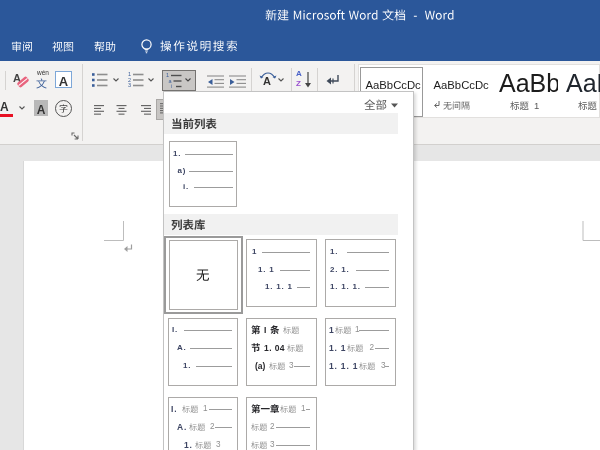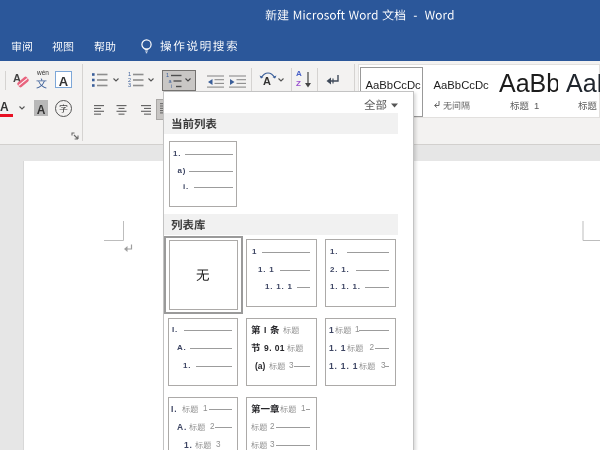--- a/index.html
+++ b/index.html
@@ -243,21 +243,21 @@
 <div style="position:absolute;top:325.8px;font-family:Liberation Sans,sans-serif;font-size:8.5px;color:#26262a;font-weight:bold;line-height:1;letter-spacing:0;white-space:pre;left:264.0px;">I</div>
 <div style="position:absolute;left:270.0px;top:325.3px;line-height:0"><svg width="9.5" height="10.4" viewBox="0 -8.36 9.50 10.45" style="overflow:visible">
         <path transform="translate(0,0.00)" d="M2.6 -1.7C2.1 -1.2 1.3 -0.6 0.7 -0.3C0.9 -0.1 1.2 0.3 1.4 0.5C2.1 0.1 3 -0.6 3.5 -1.3ZM6 -1.1C6.6 -0.6 7.3 0.1 7.6 0.6L8.5 -0C8.1 -0.5 7.4 -1.2 6.8 -1.7ZM6 -6.3C5.7 -6 5.3 -5.7 4.8 -5.4C4.3 -5.7 3.8 -6 3.5 -6.3ZM3.4 -8.1C2.9 -7.2 2 -6.3 0.6 -5.7C0.9 -5.5 1.2 -5.1 1.4 -4.8C1.9 -5.1 2.3 -5.4 2.7 -5.7C3 -5.4 3.3 -5.1 3.7 -4.9C2.7 -4.4 1.5 -4.2 0.3 -4C0.5 -3.8 0.7 -3.3 0.8 -3C2.2 -3.2 3.6 -3.6 4.8 -4.2C5.9 -3.7 7.1 -3.3 8.6 -3.1C8.7 -3.4 9 -3.9 9.2 -4.1C8 -4.3 6.9 -4.5 5.9 -4.9C6.7 -5.4 7.3 -6.1 7.8 -6.9L7 -7.4L6.8 -7.3H4.3C4.4 -7.5 4.5 -7.7 4.6 -7.9ZM4.2 -3.6V-2.8H1.3V-1.9H4.2V-0.3C4.2 -0.2 4.1 -0.2 4 -0.2C3.9 -0.2 3.4 -0.2 3.1 -0.2C3.3 0.1 3.4 0.5 3.4 0.8C4.1 0.8 4.5 0.8 4.9 0.7C5.2 0.5 5.3 0.2 5.3 -0.3V-1.9H8.3V-2.8H5.3V-3.6Z" fill="#26262a"></path>
       </svg></div>
 <div style="position:absolute;left:283.0px;top:325.9px;line-height:0"><svg width="16.4" height="9.0" viewBox="0 -7.22 16.40 9.02" style="overflow:visible">
         <path transform="translate(0,0.00)" d="M3.8 -6.3V-5.7H7.4V-6.3ZM6.4 -2.7C6.8 -1.8 7.2 -0.8 7.3 -0.1L7.8 -0.3C7.7 -1 7.3 -2 6.9 -2.8ZM4 -2.8C3.8 -1.9 3.4 -1.1 3 -0.5C3.1 -0.4 3.4 -0.2 3.5 -0.1C3.9 -0.8 4.3 -1.7 4.6 -2.7ZM3.5 -4.3V-3.7H5.2V-0.1C5.2 -0 5.2 -0 5.1 0C5 0 4.6 0 4.1 -0C4.2 0.2 4.3 0.4 4.3 0.6C4.9 0.6 5.3 0.6 5.5 0.5C5.8 0.4 5.8 0.2 5.8 -0.1V-3.7H7.8V-4.3ZM1.7 -6.9V-5.1H0.4V-4.6H1.5C1.3 -3.6 0.7 -2.4 0.2 -1.8C0.3 -1.6 0.5 -1.4 0.5 -1.2C1 -1.7 1.4 -2.6 1.7 -3.5V0.6H2.3V-3.6C2.6 -3.2 2.9 -2.7 3 -2.5L3.4 -3C3.2 -3.2 2.5 -4.1 2.3 -4.4V-4.6H3.3V-5.1H2.3V-6.9Z M9.6 -5H11.3V-4.4H9.6ZM9.6 -6.1H11.3V-5.5H9.6ZM9.1 -6.5V-4H11.9V-6.5ZM13.9 -4.3C13.8 -2.2 13.7 -1.2 12 -0.6C12.1 -0.5 12.2 -0.3 12.3 -0.2C14.1 -0.8 14.4 -2 14.4 -4.3ZM14.2 -1.5C14.7 -1.2 15.3 -0.6 15.6 -0.3L16 -0.6C15.7 -1 15 -1.5 14.5 -1.9ZM9.2 -2.5C9.2 -1.3 9 -0.3 8.5 0.3C8.6 0.4 8.8 0.6 8.9 0.6C9.2 0.2 9.4 -0.2 9.5 -0.8C10.3 0.3 11.5 0.5 13.2 0.5H15.9C15.9 0.3 16 0.1 16.1 -0C15.6 -0 13.6 -0 13.2 -0C12.3 -0 11.4 -0.1 10.8 -0.4V-1.5H12.2V-2H10.8V-2.9H12.3V-3.4H8.6V-2.9H10.3V-0.7C10 -0.9 9.8 -1.1 9.7 -1.4C9.7 -1.8 9.7 -2.1 9.7 -2.4ZM12.6 -5.2V-1.8H13.1V-4.7H15.1V-1.8H15.6V-5.2H14.1C14.2 -5.4 14.3 -5.7 14.4 -6H16V-6.5H12.3V-6H13.8C13.7 -5.7 13.6 -5.4 13.5 -5.2Z" fill="#8f8f8f"></path>
       </svg></div>
 <div style="position:absolute;left:251.0px;top:343.3px;line-height:0"><svg width="9.5" height="10.4" viewBox="0 -8.36 9.50 10.45" style="overflow:visible">
         <path transform="translate(0,0.00)" d="M0.9 -4.7V-3.6H3.1V0.8H4.4V-3.6H7.1V-1.7C7.1 -1.5 7 -1.5 6.8 -1.5C6.7 -1.5 6 -1.5 5.4 -1.5C5.6 -1.2 5.7 -0.7 5.8 -0.3C6.6 -0.3 7.3 -0.3 7.7 -0.5C8.2 -0.7 8.3 -1 8.3 -1.6V-4.7ZM5.9 -8.1V-7.1H3.7V-8.1H2.5V-7.1H0.5V-6H2.5V-5.1H3.7V-6H5.9V-5.1H7.1V-6H9V-7.1H7.1V-8.1Z" fill="#26262a"></path>
       </svg></div>
-<div style="position:absolute;top:343.8px;font-family:Liberation Sans,sans-serif;font-size:8.5px;color:#26262a;font-weight:bold;line-height:1;letter-spacing:0.4px;white-space:pre;left:264.0px;">9. 01</div>
+<div style="position:absolute;top:343.8px;font-family:Liberation Sans,sans-serif;font-size:8.5px;color:#26262a;font-weight:bold;line-height:1;letter-spacing:0.4px;white-space:pre;left:264.0px;">1. 04</div>
 <div style="position:absolute;left:286.5px;top:343.9px;line-height:0"><svg width="16.4" height="9.0" viewBox="0 -7.22 16.40 9.02" style="overflow:visible">
         <path transform="translate(0,0.00)" d="M3.8 -6.3V-5.7H7.4V-6.3ZM6.4 -2.7C6.8 -1.8 7.2 -0.8 7.3 -0.1L7.8 -0.3C7.7 -1 7.3 -2 6.9 -2.8ZM4 -2.8C3.8 -1.9 3.4 -1.1 3 -0.5C3.1 -0.4 3.4 -0.2 3.5 -0.1C3.9 -0.8 4.3 -1.7 4.6 -2.7ZM3.5 -4.3V-3.7H5.2V-0.1C5.2 -0 5.2 -0 5.1 0C5 0 4.6 0 4.1 -0C4.2 0.2 4.3 0.4 4.3 0.6C4.9 0.6 5.3 0.6 5.5 0.5C5.8 0.4 5.8 0.2 5.8 -0.1V-3.7H7.8V-4.3ZM1.7 -6.9V-5.1H0.4V-4.6H1.5C1.3 -3.6 0.7 -2.4 0.2 -1.8C0.3 -1.6 0.5 -1.4 0.5 -1.2C1 -1.7 1.4 -2.6 1.7 -3.5V0.6H2.3V-3.6C2.6 -3.2 2.9 -2.7 3 -2.5L3.4 -3C3.2 -3.2 2.5 -4.1 2.3 -4.4V-4.6H3.3V-5.1H2.3V-6.9Z M9.6 -5H11.3V-4.4H9.6ZM9.6 -6.1H11.3V-5.5H9.6ZM9.1 -6.5V-4H11.9V-6.5ZM13.9 -4.3C13.8 -2.2 13.7 -1.2 12 -0.6C12.1 -0.5 12.2 -0.3 12.3 -0.2C14.1 -0.8 14.4 -2 14.4 -4.3ZM14.2 -1.5C14.7 -1.2 15.3 -0.6 15.6 -0.3L16 -0.6C15.7 -1 15 -1.5 14.5 -1.9ZM9.2 -2.5C9.2 -1.3 9 -0.3 8.5 0.3C8.6 0.4 8.8 0.6 8.9 0.6C9.2 0.2 9.4 -0.2 9.5 -0.8C10.3 0.3 11.5 0.5 13.2 0.5H15.9C15.9 0.3 16 0.1 16.1 -0C15.6 -0 13.6 -0 13.2 -0C12.3 -0 11.4 -0.1 10.8 -0.4V-1.5H12.2V-2H10.8V-2.9H12.3V-3.4H8.6V-2.9H10.3V-0.7C10 -0.9 9.8 -1.1 9.7 -1.4C9.7 -1.8 9.7 -2.1 9.7 -2.4ZM12.6 -5.2V-1.8H13.1V-4.7H15.1V-1.8H15.6V-5.2H14.1C14.2 -5.4 14.3 -5.7 14.4 -6H16V-6.5H12.3V-6H13.8C13.7 -5.7 13.6 -5.4 13.5 -5.2Z" fill="#8f8f8f"></path>
       </svg></div>
 <div style="position:absolute;top:361.8px;font-family:Liberation Sans,sans-serif;font-size:8.5px;color:#26262a;font-weight:bold;line-height:1;letter-spacing:0;white-space:pre;left:255.0px;">(a)</div>
 <div style="position:absolute;left:269.0px;top:361.9px;line-height:0"><svg width="16.4" height="9.0" viewBox="0 -7.22 16.40 9.02" style="overflow:visible">
         <path transform="translate(0,0.00)" d="M3.8 -6.3V-5.7H7.4V-6.3ZM6.4 -2.7C6.8 -1.8 7.2 -0.8 7.3 -0.1L7.8 -0.3C7.7 -1 7.3 -2 6.9 -2.8ZM4 -2.8C3.8 -1.9 3.4 -1.1 3 -0.5C3.1 -0.4 3.4 -0.2 3.5 -0.1C3.9 -0.8 4.3 -1.7 4.6 -2.7ZM3.5 -4.3V-3.7H5.2V-0.1C5.2 -0 5.2 -0 5.1 0C5 0 4.6 0 4.1 -0C4.2 0.2 4.3 0.4 4.3 0.6C4.9 0.6 5.3 0.6 5.5 0.5C5.8 0.4 5.8 0.2 5.8 -0.1V-3.7H7.8V-4.3ZM1.7 -6.9V-5.1H0.4V-4.6H1.5C1.3 -3.6 0.7 -2.4 0.2 -1.8C0.3 -1.6 0.5 -1.4 0.5 -1.2C1 -1.7 1.4 -2.6 1.7 -3.5V0.6H2.3V-3.6C2.6 -3.2 2.9 -2.7 3 -2.5L3.4 -3C3.2 -3.2 2.5 -4.1 2.3 -4.4V-4.6H3.3V-5.1H2.3V-6.9Z M9.6 -5H11.3V-4.4H9.6ZM9.6 -6.1H11.3V-5.5H9.6ZM9.1 -6.5V-4H11.9V-6.5ZM13.9 -4.3C13.8 -2.2 13.7 -1.2 12 -0.6C12.1 -0.5 12.2 -0.3 12.3 -0.2C14.1 -0.8 14.4 -2 14.4 -4.3ZM14.2 -1.5C14.7 -1.2 15.3 -0.6 15.6 -0.3L16 -0.6C15.7 -1 15 -1.5 14.5 -1.9ZM9.2 -2.5C9.2 -1.3 9 -0.3 8.5 0.3C8.6 0.4 8.8 0.6 8.9 0.6C9.2 0.2 9.4 -0.2 9.5 -0.8C10.3 0.3 11.5 0.5 13.2 0.5H15.9C15.9 0.3 16 0.1 16.1 -0C15.6 -0 13.6 -0 13.2 -0C12.3 -0 11.4 -0.1 10.8 -0.4V-1.5H12.2V-2H10.8V-2.9H12.3V-3.4H8.6V-2.9H10.3V-0.7C10 -0.9 9.8 -1.1 9.7 -1.4C9.7 -1.8 9.7 -2.1 9.7 -2.4ZM12.6 -5.2V-1.8H13.1V-4.7H15.1V-1.8H15.6V-5.2H14.1C14.2 -5.4 14.3 -5.7 14.4 -6H16V-6.5H12.3V-6H13.8C13.7 -5.7 13.6 -5.4 13.5 -5.2Z" fill="#8f8f8f"></path>
       </svg></div>
 <div style="position:absolute;top:362.0px;font-family:Liberation Sans,sans-serif;font-size:8.2px;color:#8f8f8f;font-weight:normal;line-height:1;letter-spacing:0;white-space:pre;left:289.0px;">3</div>
 <div style="position:absolute;left:293.5px;top:366px;width:16.5px;height:1px;background:#9c9c9c"></div>
 <div style="position:absolute;left:325px;top:318px;width:71px;height:68px;background:#fff;border:1px solid #acaaa8"></div>

